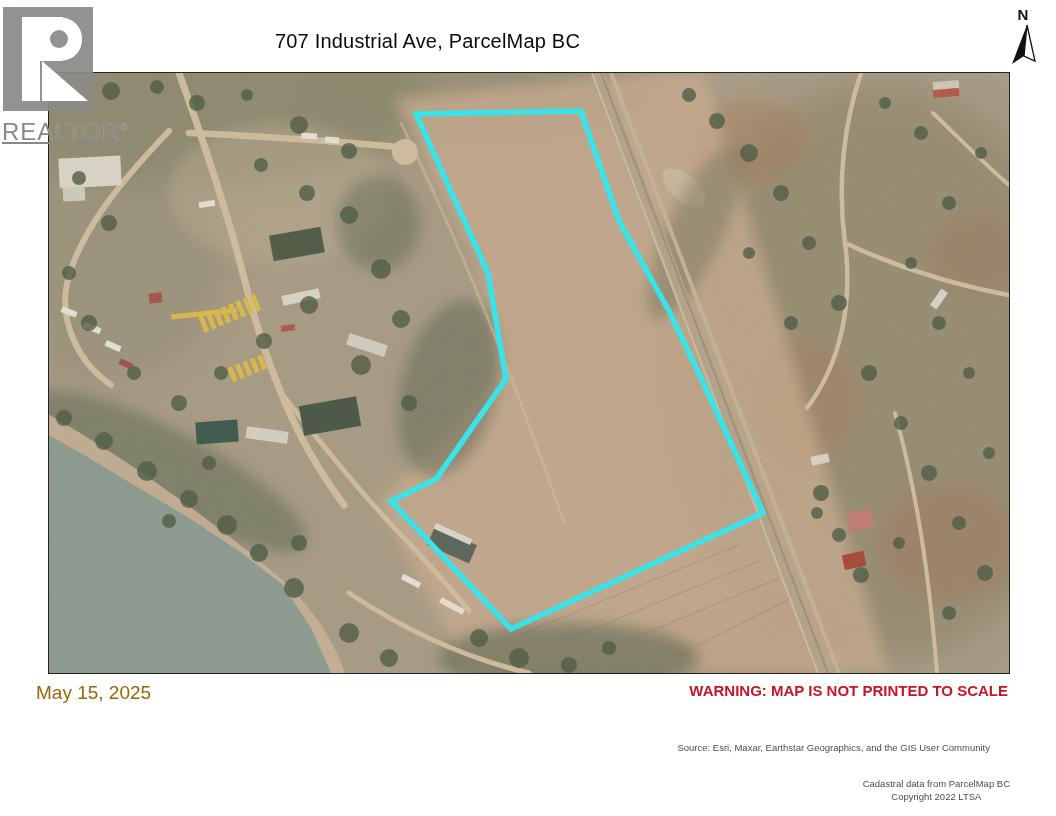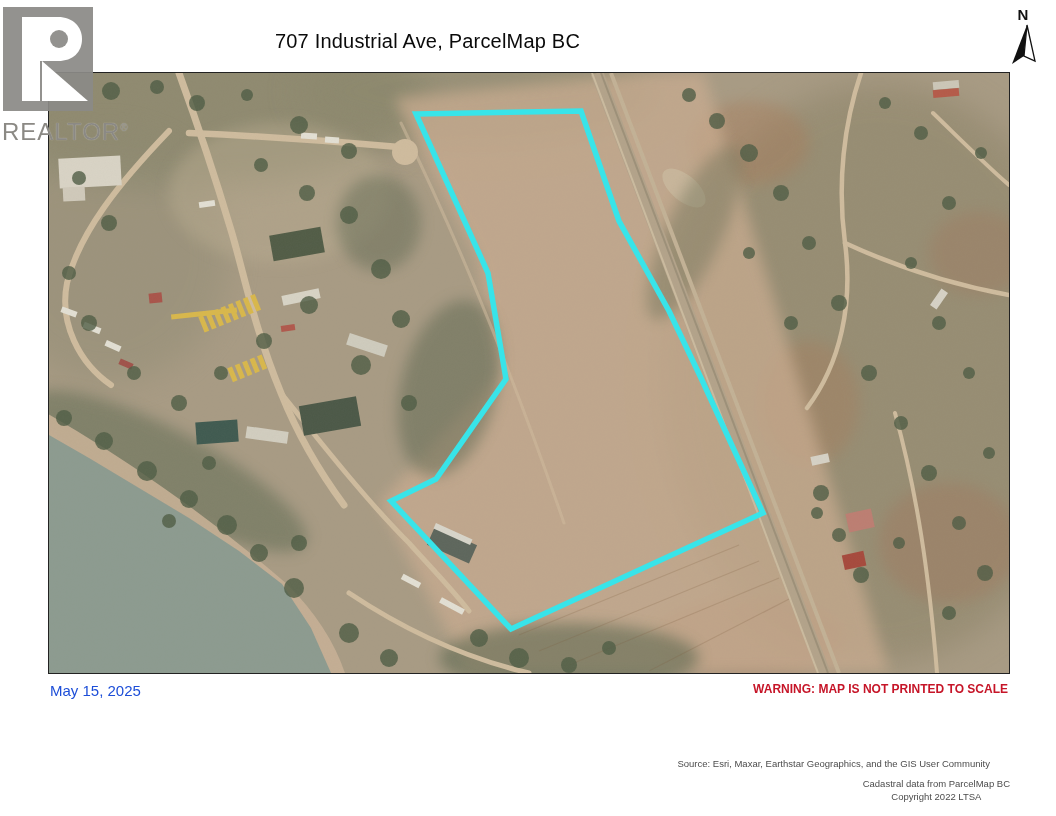--- a/index.html
+++ b/index.html
@@ -6,29 +6,29 @@
   .page{position:relative;width:1056px;height:816px;background:#fff;overflow:hidden;
         font-family:"Liberation Sans","DejaVu Sans",sans-serif;}
   .title{position:absolute;left:0;top:30px;width:855px;text-align:center;
          font-size:20px;color:#0a0a0a;letter-spacing:.2px;}
   .map-frame{position:absolute;left:48px;top:72px;width:960px;height:600px;
              border:1px solid #222;box-sizing:content-box;background:#a89b84;}
   .map-frame svg{display:block;}
   
   .realtor{position:absolute;left:2px;top:6px;width:150px;z-index:5;}
   .realtor .word{margin-top:2px;font-size:24px;font-weight:400;letter-spacing:1px;
-                 color:#8b8984;text-shadow:0 0 1px #ffffff88;}
+                 color:#8b8984;text-shadow:0 0 1px #ffffff88;text-decoration:underline;}
   .realtor .word sup{font-size:10px;}
   
   .compass{position:absolute;left:998px;top:6px;width:48px;height:64px;z-index:5;text-align:center;}
   .compass .n{font-size:15px;font-weight:600;color:#111;margin-left:2px;}
   
-  .date{position:absolute;left:50px;top:682px;font-size:15px;color:#1d4ed8;}
-  .warning{position:absolute;right:48px;top:682px;font-size:12px;font-weight:700;}
-  .source{position:absolute;right:66px;top:758px;font-size:9.5px;color:#4c4c4c;}
+  .date{position:absolute;left:36px;top:682px;font-size:19px;color:#a16207;}
+  .warning{position:absolute;right:48px;top:682px;font-size:15px;font-weight:700;}
+  .source{position:absolute;right:66px;top:742px;font-size:9.5px;color:#4c4c4c;}
   .cadastral{position:absolute;right:46px;top:777px;font-size:9.5px;color:#4c4c4c;
              text-align:center;line-height:13px;}
 </style>
 </head>
 <body>
 
 <div class="page">
 
   <div class="title">707 Industrial Ave, ParcelMap BC</div>
 

